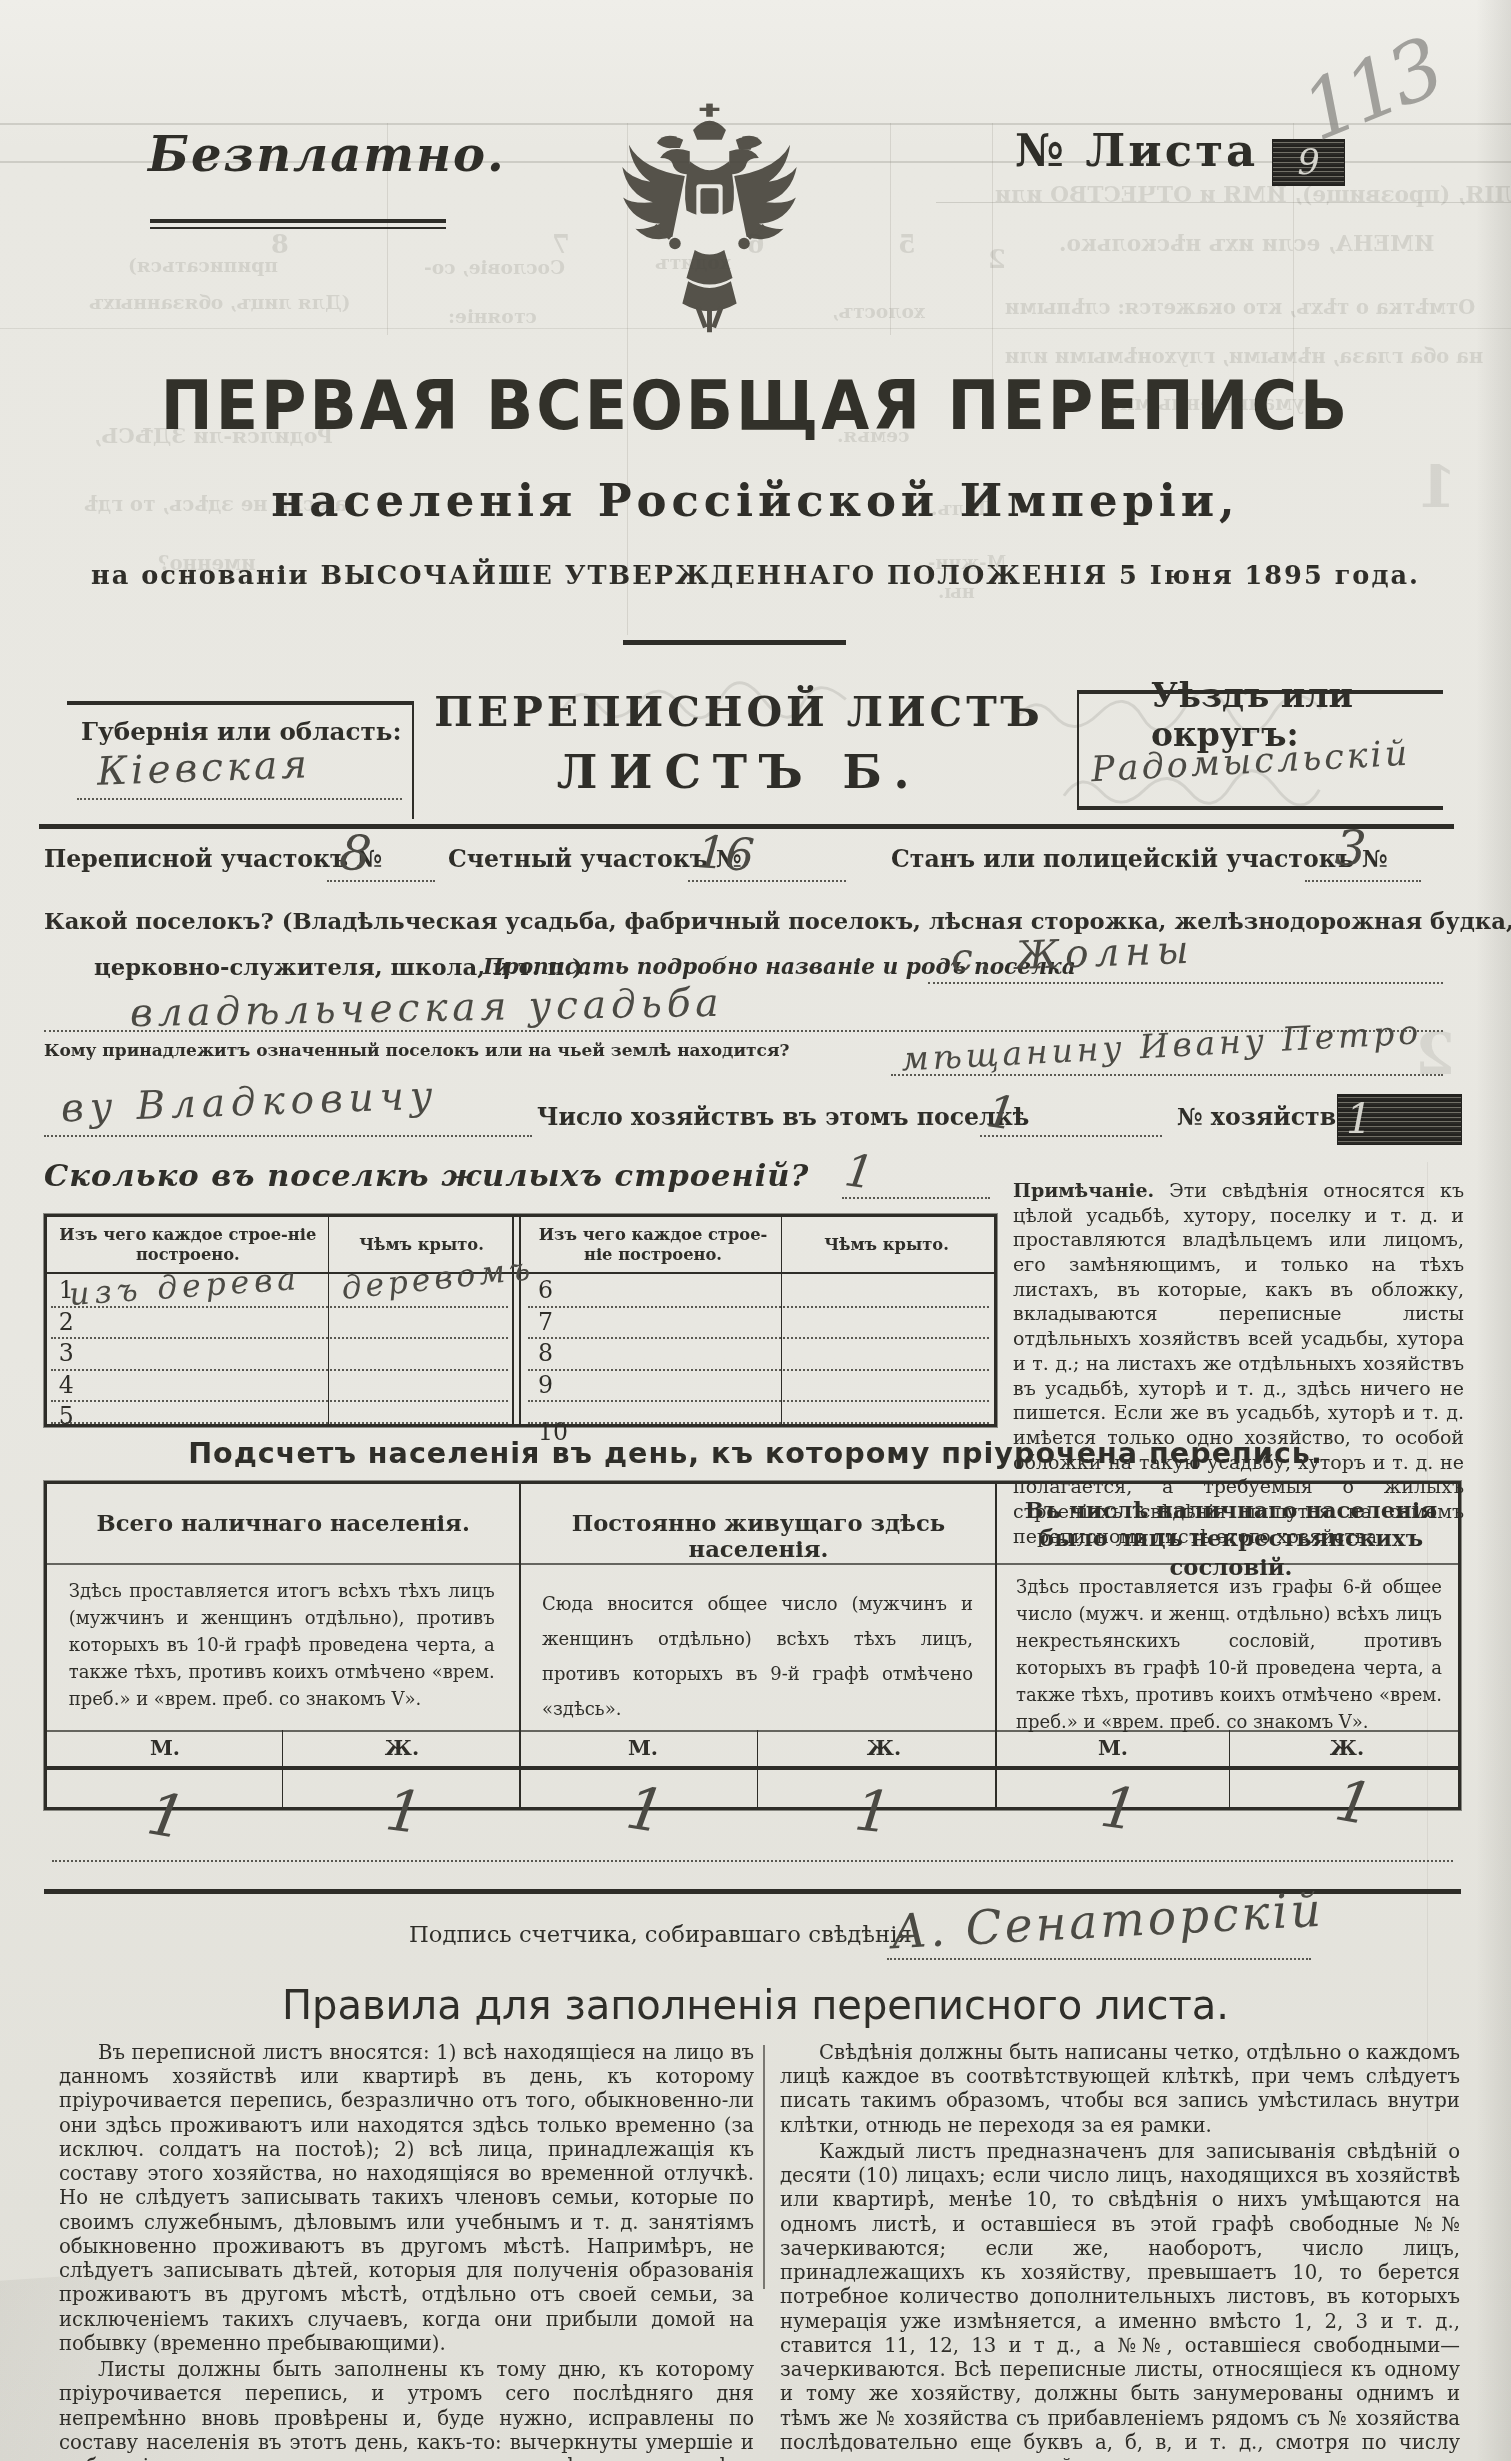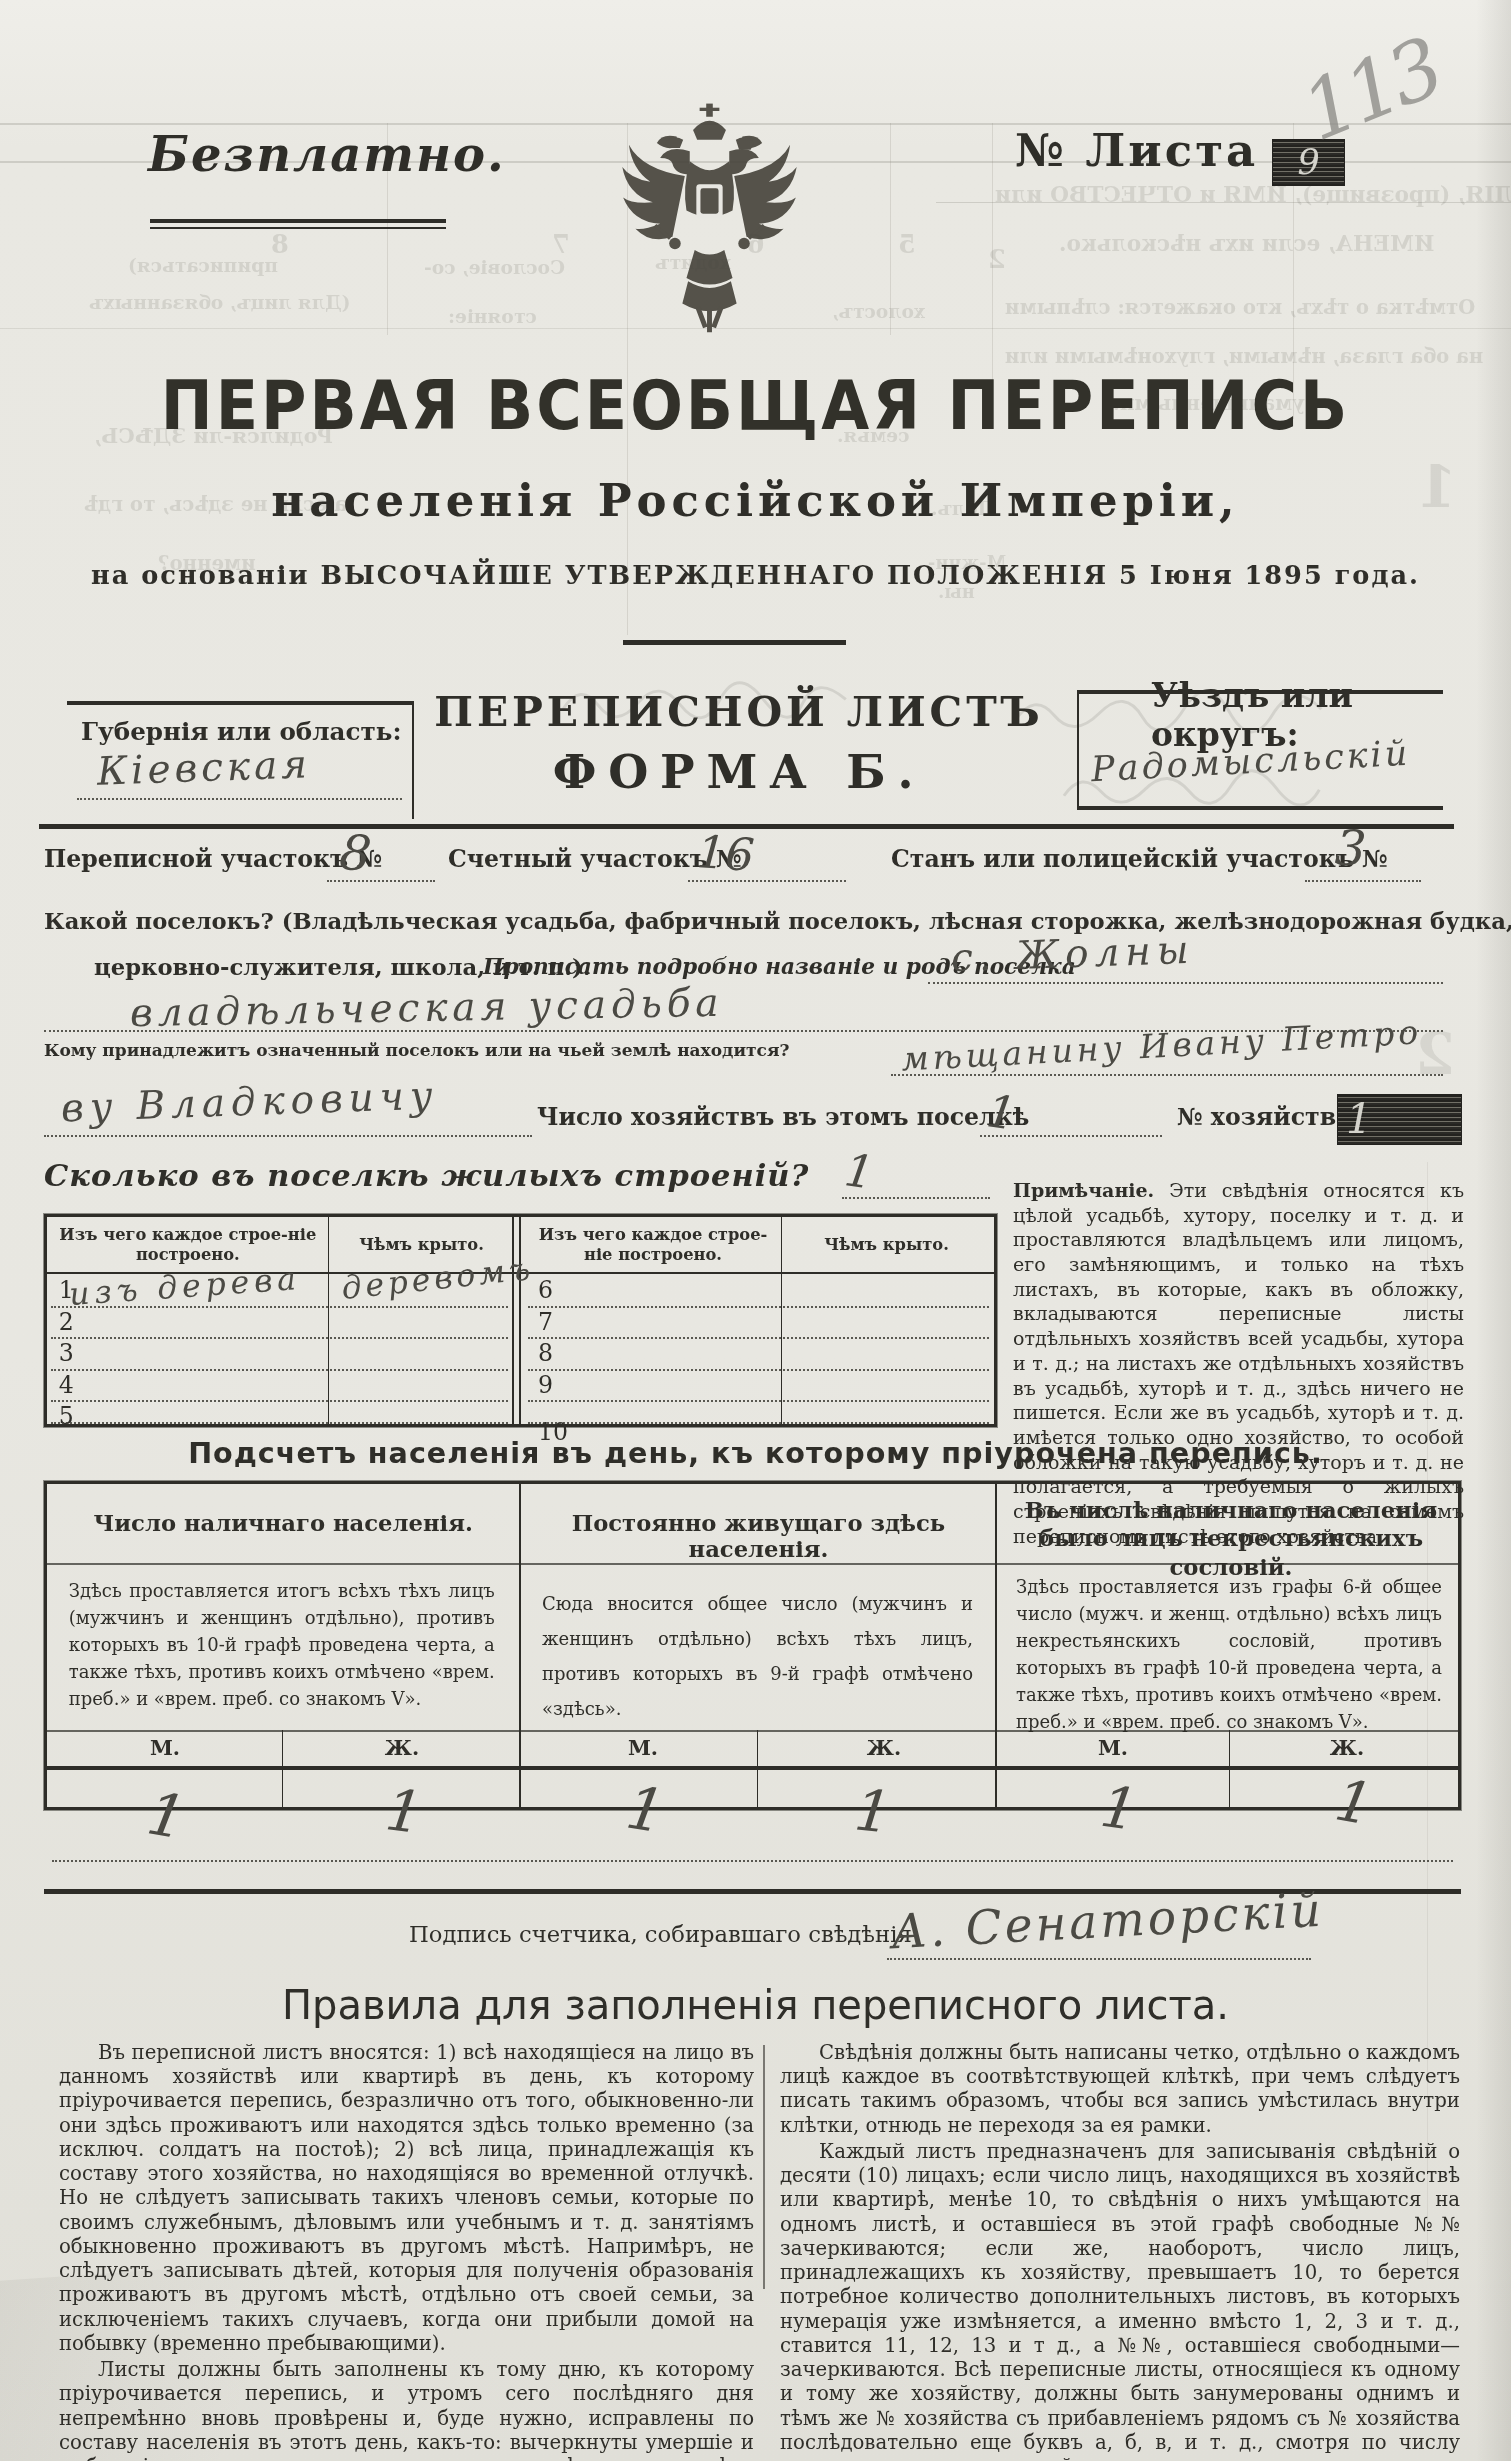--- a/index.html
+++ b/index.html
@@ -122,21 +122,21 @@
   <div class="abs center" style="left:0;top:560px;width:1511px;font-weight:bold;font-size:25.6px;letter-spacing:2px;">на основаніи ВЫСОЧАЙШЕ УТВЕРЖДЕННАГО ПОЛОЖЕНІЯ 5 Іюня 1895 года.</div>
   <div class="abs rule" style="left:623px;top:640px;width:223px;height:4.9px;"></div>
 
   <div class="abs rule" style="left:67px;top:701px;width:347px;height:3.9px;"></div>
   <div class="abs vline" style="left:412px;top:701px;width:2px;height:118px;"></div>
   <div class="abs lbl" style="left:81px;top:717px;font-size:24.6px;">Губернія или область:</div>
   <div class="abs hw" style="left:97px;top:745px;font-size:39px;transform:rotate(-2deg);letter-spacing:3.9px;">Кіевская</div>
   <div class="abs dotted" style="left:77px;top:798px;width:325px;"></div>
 
   <div class="abs center" style="left:424px;top:688px;width:630px;font-weight:bold;font-size:41px;letter-spacing:3.9px;">ПЕРЕПИСНОЙ ЛИСТЪ</div>
-  <div class="abs center" style="left:424px;top:745px;width:630px;font-weight:bold;font-size:46px;letter-spacing:11.8px;">ФОРМА Б.</div>
+  <div class="abs center" style="left:424px;top:745px;width:630px;font-weight:bold;font-size:46px;letter-spacing:11.8px;">ЛИСТЪ Б.</div>
 
   <div class="abs rule" style="left:1077px;top:690px;width:366px;height:3.9px;"></div>
   <div class="abs vline" style="left:1077px;top:690px;width:2px;height:120px;"></div>
   <div class="abs lbl" style="left:1151px;top:676px;font-size:33px;">Уѣздъ или округъ:</div>
   <div class="abs hw" style="left:1091px;top:741px;font-size:35px;transform:rotate(-3deg);letter-spacing:3px;">Радомысльскій</div>
   <div class="abs rule" style="left:1077px;top:806px;width:366px;height:3.9px;"></div>
 
   <div class="abs rule" style="left:39px;top:824px;width:1415px;height:4.9px;"></div>
 
   <div class="abs lbl" style="left:44px;top:845px;font-size:23.6px;">Переписной участокъ №</div>
@@ -217,21 +217,21 @@
     <span class="lbl">Примѣчаніе.</span>
     <span>Эти свѣдѣнія относятся къ цѣлой усадьбѣ, хутору, поселку и т. д. и проставляются владѣльцемъ или лицомъ, его замѣняющимъ, и только на тѣхъ листахъ, въ которые, какъ въ обложку, вкладываются переписные листы отдѣльныхъ хозяйствъ всей усадьбы, хутора и т. д.; на листахъ же отдѣльныхъ хозяйствъ въ усадьбѣ, хуторѣ и т. д., здѣсь ничего не пишется. Если же въ усадьбѣ, хуторѣ и т. д. имѣется только одно хозяйство, то особой обложки на такую усадьбу, хуторъ и т. д. не полагается, а требуемыя о жилыхъ строеніяхъ свѣдѣнія пишутся на самомъ переписномъ листѣ этого хозяйства.</span>
   </div>
 
   <div class="abs center sans" style="left:0;top:1436px;width:1511px;font-weight:bold;font-size:28.6px;letter-spacing:1px;">Подсчетъ населенія въ день, къ которому пріурочена перепись.</div>
 
   <div class="abs ptable" style="left:44px;top:1481px;width:1417px;height:329px;">
     <div class="abs vline" style="left:472px;top:0;width:2px;height:323px;"></div>
     <div class="abs vline" style="left:948px;top:0;width:2px;height:323px;"></div>
 
-    <div class="abs center lbl" style="left:19.7px;top:25.6px;width:433px;font-size:22.7px;">Число наличнаго населенія.</div>
+    <div class="abs center lbl" style="left:19.7px;top:25.6px;width:433px;font-size:22.7px;">Всего наличнаго населенія.</div>
     <div class="abs center lbl" style="left:493px;top:25.6px;width:437px;font-size:22.7px;">Постоянно живущаго здѣсь населенія.</div>
     <div class="abs center lbl" style="left:970px;top:11.8px;width:428px;font-size:22.7px;line-height:1.25;">Въ числѣ наличнаго населенія было лицъ некрестьянскихъ сословій.</div>
 
     <div class="abs" style="left:0;top:79px;width:1411px;height:2px;background:rgba(46,45,40,.7);"></div>
 
     <div class="abs just" style="left:21.7px;top:93px;width:426px;font-size:18px;line-height:1.5;">Здѣсь проставляется итогъ всѣхъ тѣхъ лицъ (мужчинъ и женщинъ отдѣльно), противъ которыхъ въ 10-й графѣ проведена черта, а также тѣхъ, противъ коихъ отмѣчено «врем. преб.» и «врем. преб. со знакомъ V».</div>
     <div class="abs just" style="left:495px;top:102px;width:431px;font-size:18px;line-height:1.95;">Сюда вносится общее число (мужчинъ и женщинъ отдѣльно) всѣхъ тѣхъ лицъ, противъ которыхъ въ 9-й графѣ отмѣчено «здѣсь».</div>
     <div class="abs just" style="left:969px;top:89px;width:426px;font-size:18px;line-height:1.5;">Здѣсь проставляется изъ графы 6-й общее число (мужч. и женщ. отдѣльно) всѣхъ лицъ некрестьянскихъ сословій, противъ которыхъ въ графѣ 10-й проведена черта, а также тѣхъ, противъ коихъ отмѣчено «врем. преб.» и «врем. преб. со знакомъ V».</div>
 
     <div class="abs" style="left:0;top:246px;width:1411px;height:2px;background:rgba(46,45,40,.7);"></div>

